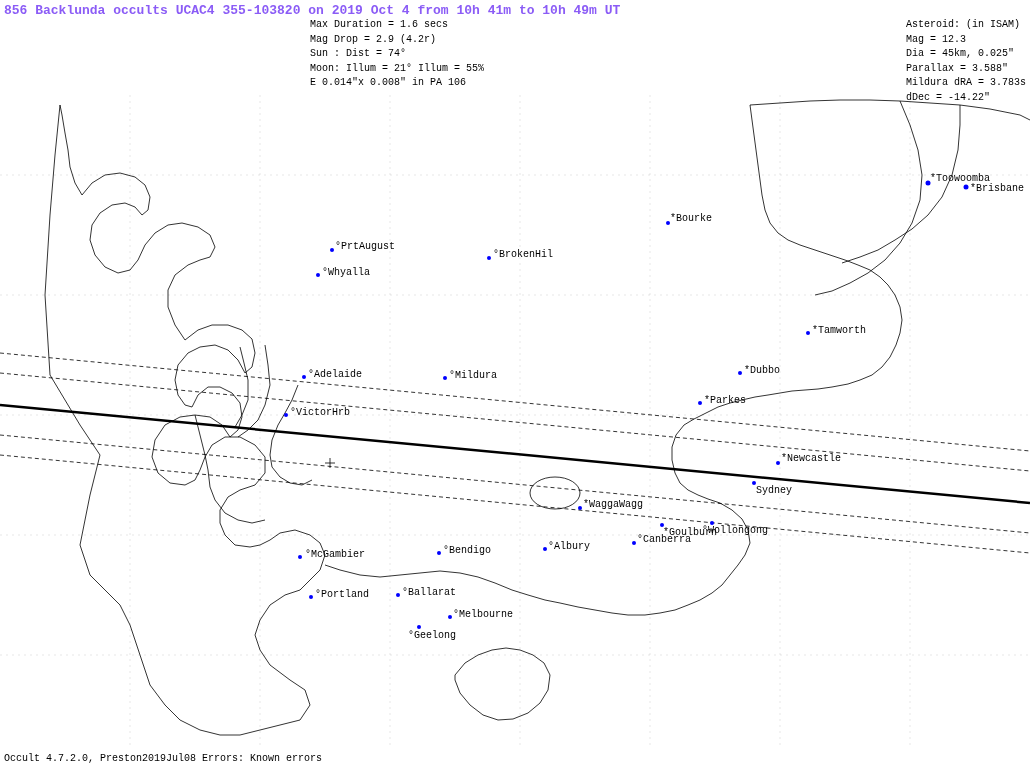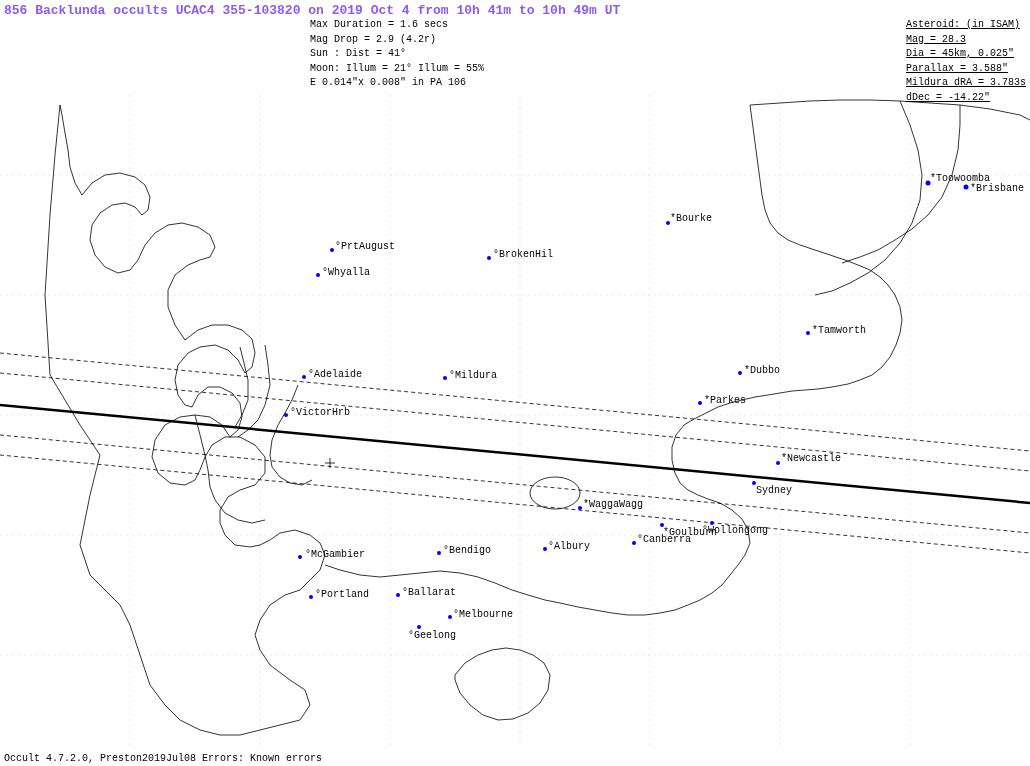--- a/index.html
+++ b/index.html
@@ -48,21 +48,20 @@
       color: #000;
     }
     #right-info {
       position: absolute;
       top: 18px;
       right: 4px;
       font-size: 10px;
       line-height: 1.45;
       color: #000;
       text-align: left;
-      text-decoration: underline;
     }
     #map-area {
       position: absolute;
       top: 95px;
       left: 0;
       right: 0;
       bottom: 20px;
     }
     #footer {
       position: absolute;
@@ -121,34 +120,34 @@
     <div>
       <span>Max Duration =</span>
       <span>1.6 secs</span>
     </div>
     <div>
       <span>   Mag Drop =</span>
       <span>2.9 (4.2r)</span>
     </div>
     <div>
       <span>Sun :  Dist =</span>
-      <span>41°</span>
+      <span>74°</span>
     </div>
     <div>
       <span>Moon:  Illum =</span>
       <span>21°</span>
       <span>  Illum =</span>
       <span>55%</span>
     </div>
     <div>E 0.014"x 0.008" in PA 106</div>
   </div>
 
   <div id="right-info">
     <div>Asteroid:  (in ISAM)</div>
-    <div>  Mag = 28.3</div>
+    <div>  Mag = 12.3</div>
     <div>  Dia = 45km,  0.025"</div>
     <div>  Parallax = 3.588"</div>
     <div>  Mildura dRA = 3.783s</div>
     <div>  dDec = -14.22"</div>
   </div>
 
   <div id="map-area">
     <svg id="map-svg" viewBox="0 0 1030 651">
 
       <line class="grid-line" x1="0" y1="80" x2="1030" y2="80"></line>

